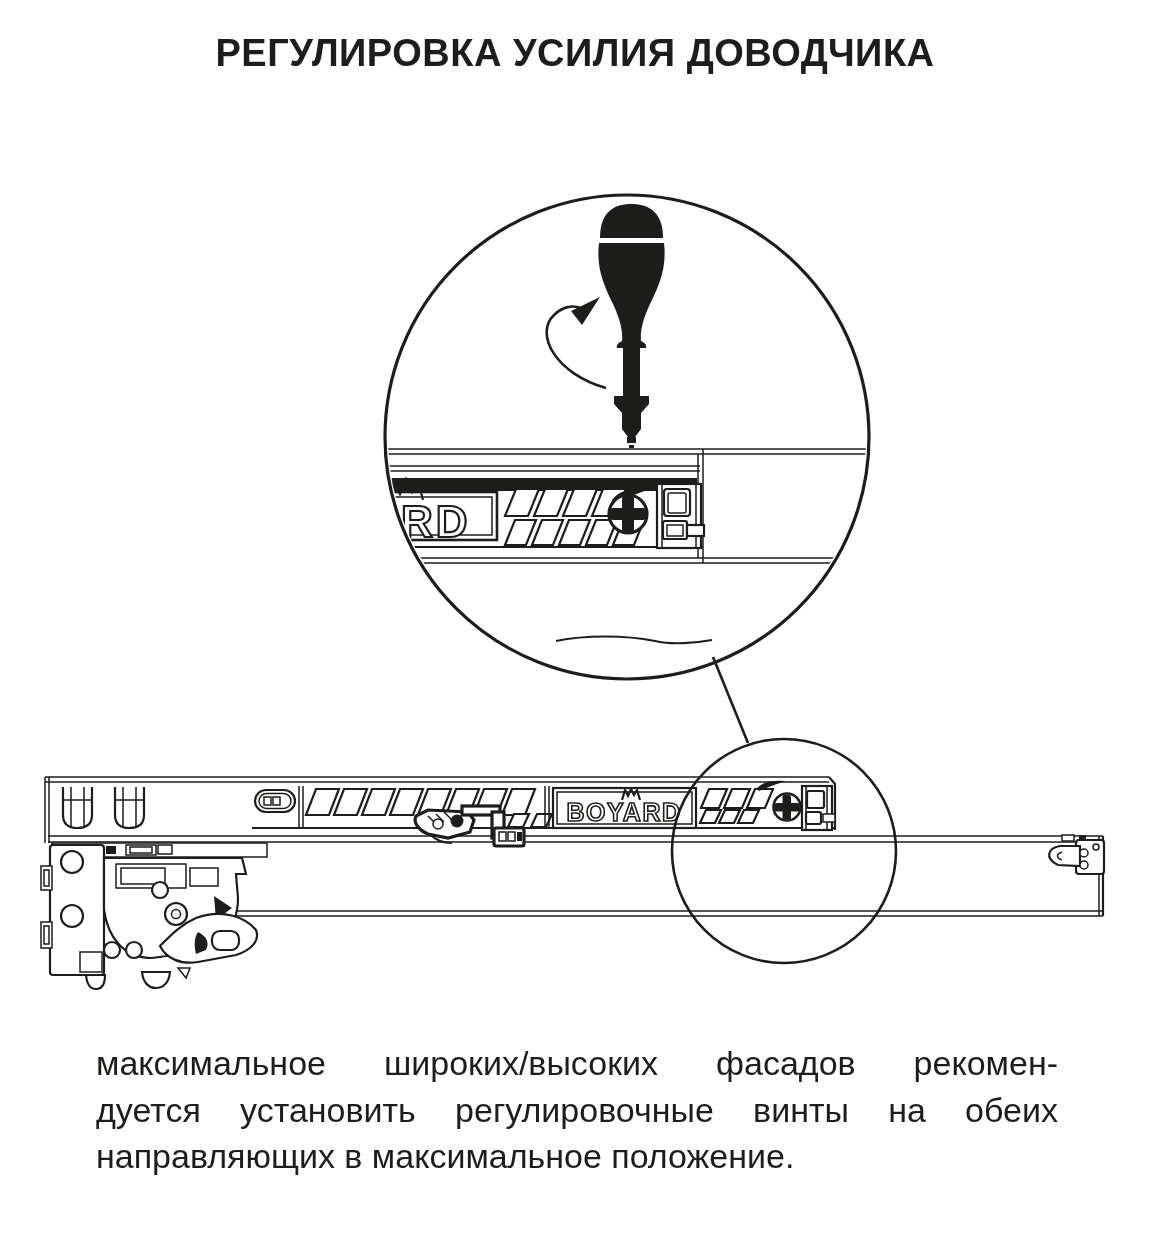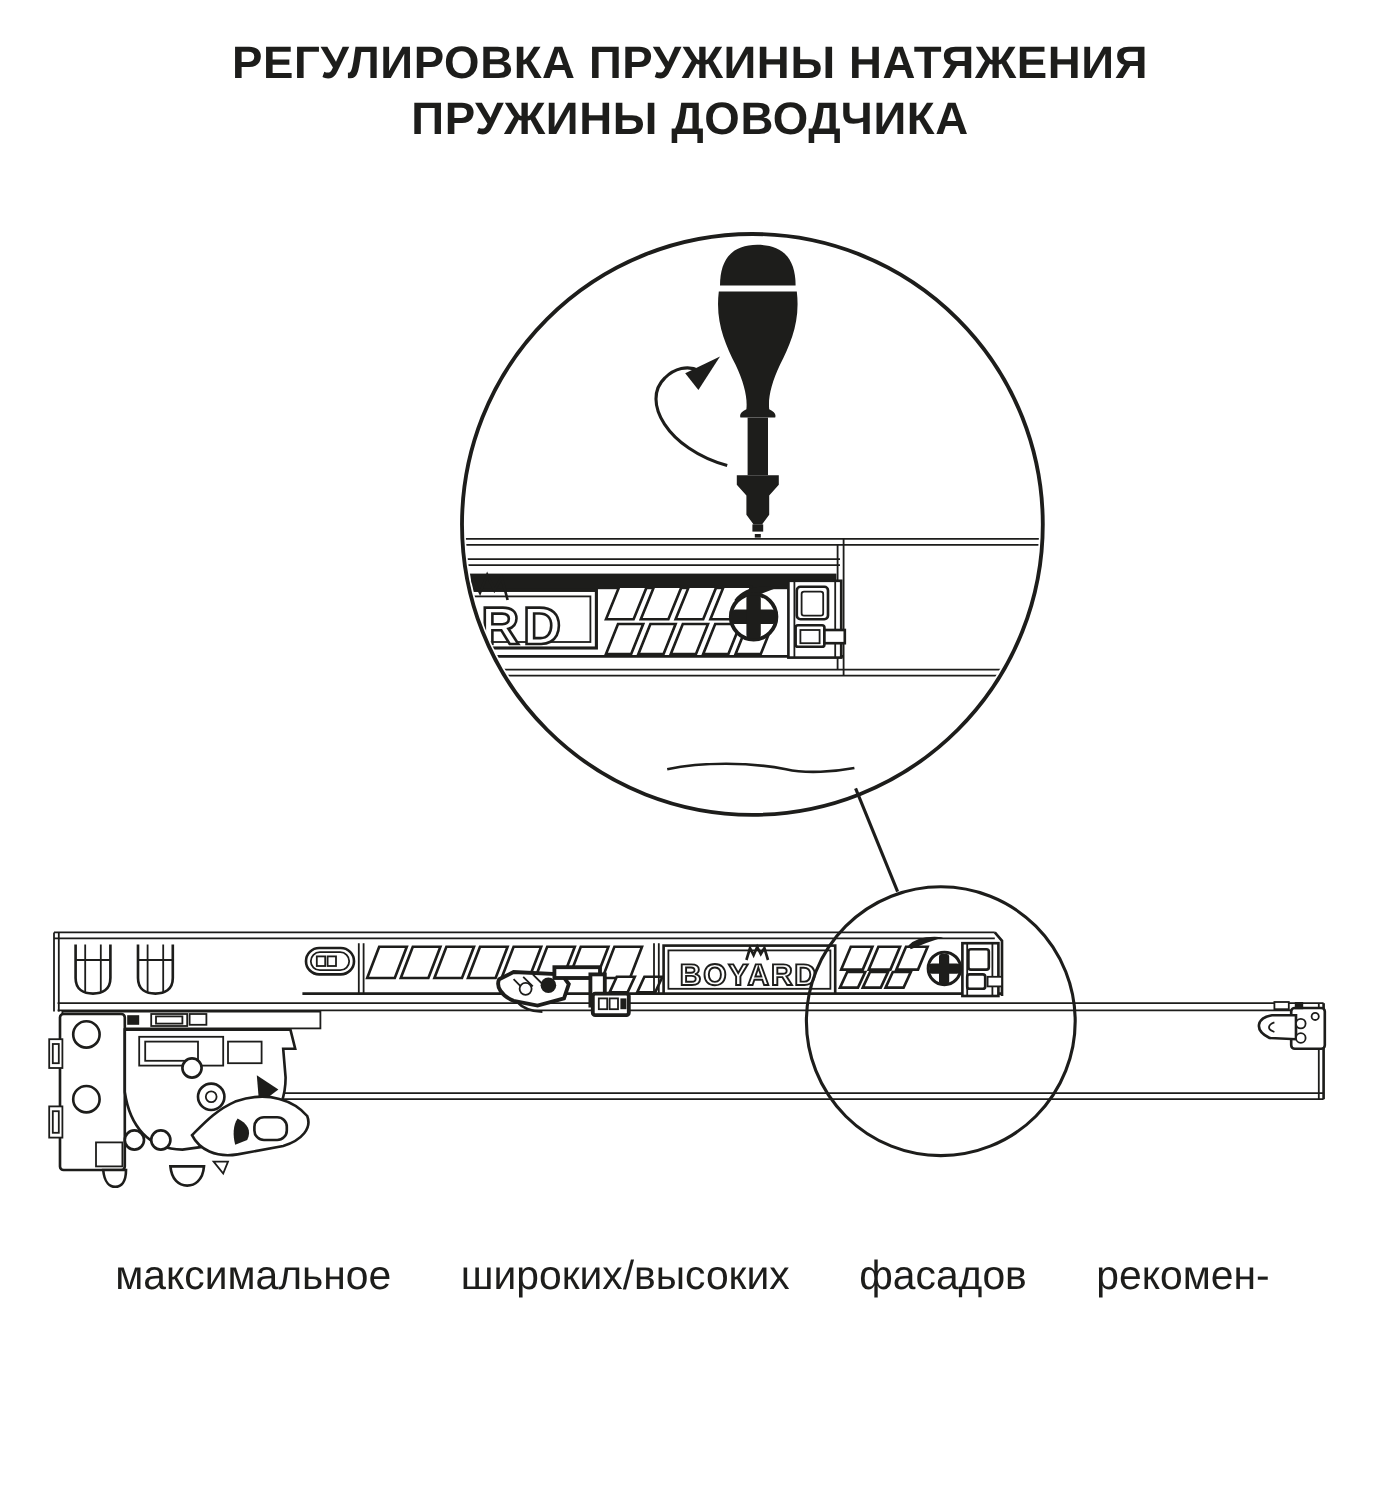--- a/index.html
+++ b/index.html
@@ -20,22 +20,21 @@
   .w2{stroke-width:2.2px;}
   .w25{stroke-width:2.6px;}
   .w3{stroke-width:3.2px;}
   .logo-text{font-family:"Liberation Sans",sans-serif;font-weight:bold;
       fill:#ffffff;stroke:#1d1d1b;}
 </style>
 </head>
 <body>
 
 <div class="page-title">
-  <div>РЕГУЛИРОВКА ПРУЖИНЫ НАТЯЖЕНИЯ</div>
-  <div>ПРУЖИНЫ ДОВОДЧИКА</div>
+  <div>РЕГУЛИРОВКА УСИЛИЯ ДОВОДЧИКА</div>
 </div>
 
 <svg class="figure-svg" width="1150" height="1254" viewBox="0 0 1150 1254">
   <defs>
     <clipPath id="bigclip">
         <circle cx="627" cy="437" r="239"></circle>
       </clipPath>
     <path id="slatA" d="M0,26 L10,0 H33 L23,26 Z"></path>
     <path id="slatB" d="M0,27 L11,0 H34 L23,27 Z"></path>
     <path id="slatC" d="M0,25 L10,0 H31 L21,25 Z"></path>
@@ -261,13 +260,15 @@
       <rect class="kw w1" x="1062" y="835" width="12" height="6"></rect>
       <rect class="kf" x="1079" y="835" width="7" height="6"></rect>
     </g>
   </g>
 
   <circle cx="784" cy="851" r="112" fill="none" class="k w25"></circle>
 </svg>
 
 <div class="body-text">
   <div class="jline">максимальное широких/высоких фасадов рекомен-</div>
+  <div class="jline">дуется установить регулировочные винты на обеих</div>
+  <div class="jline last">направляющих в максимальное положение.</div>
 </div>
 
 </body></html>

